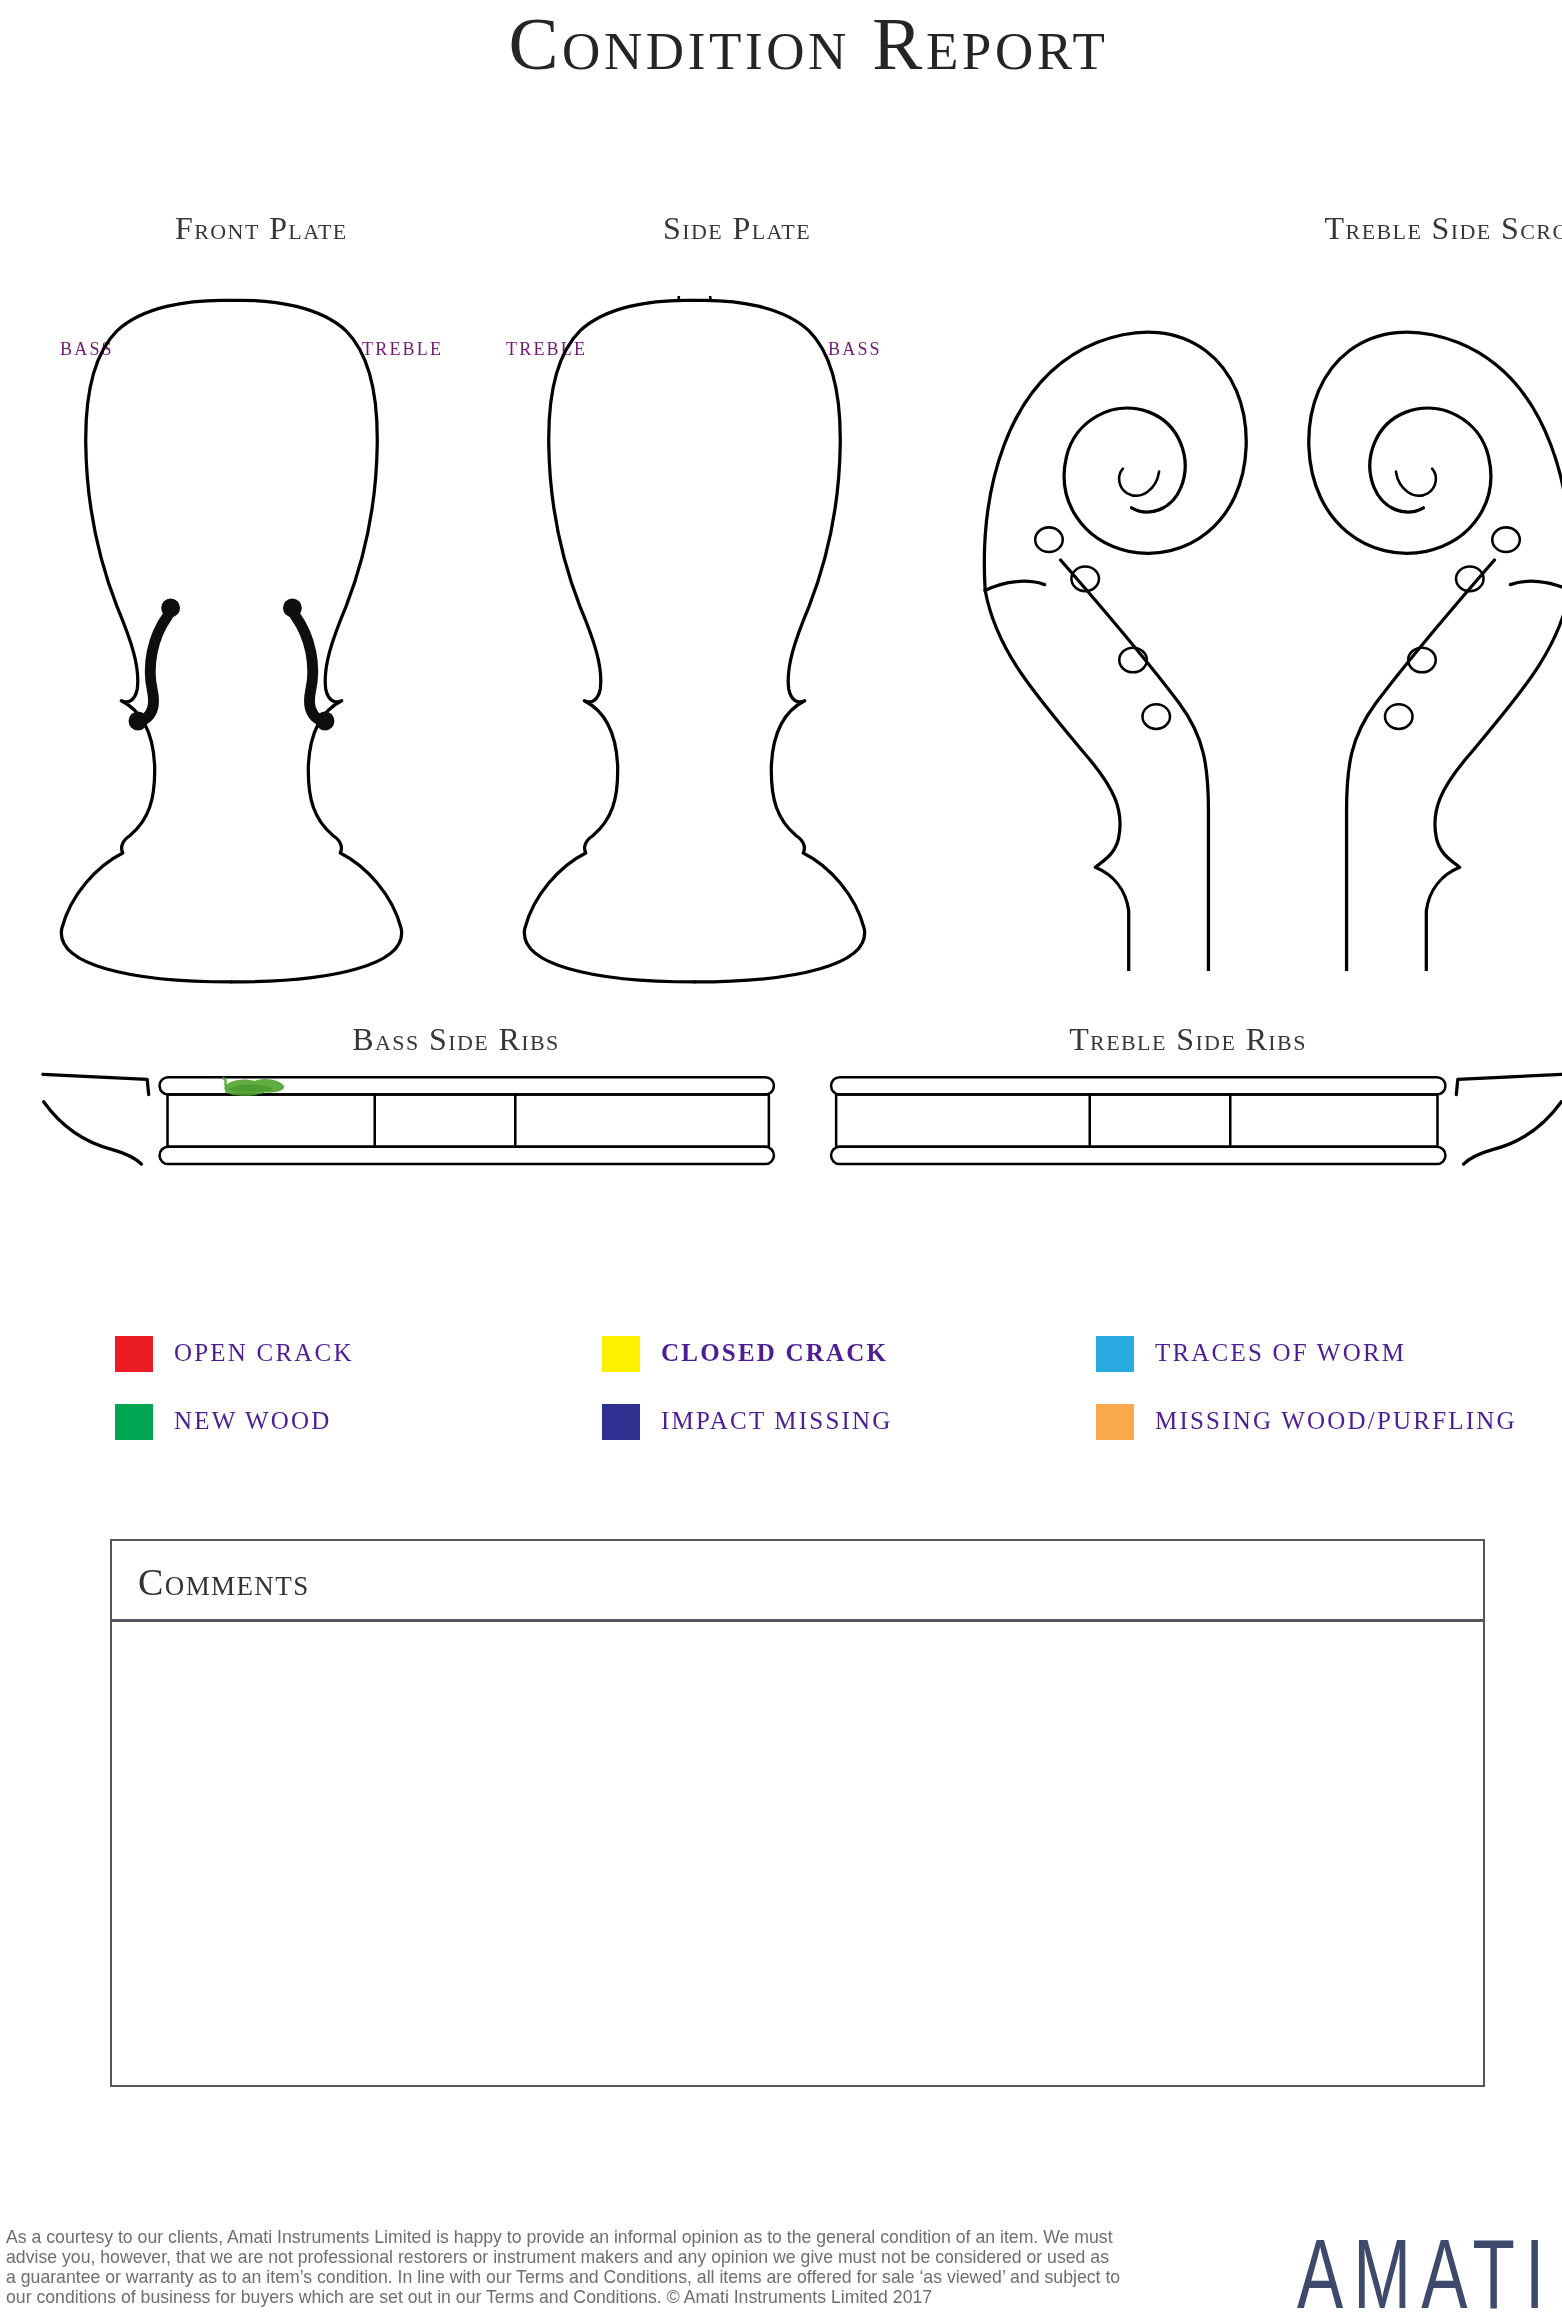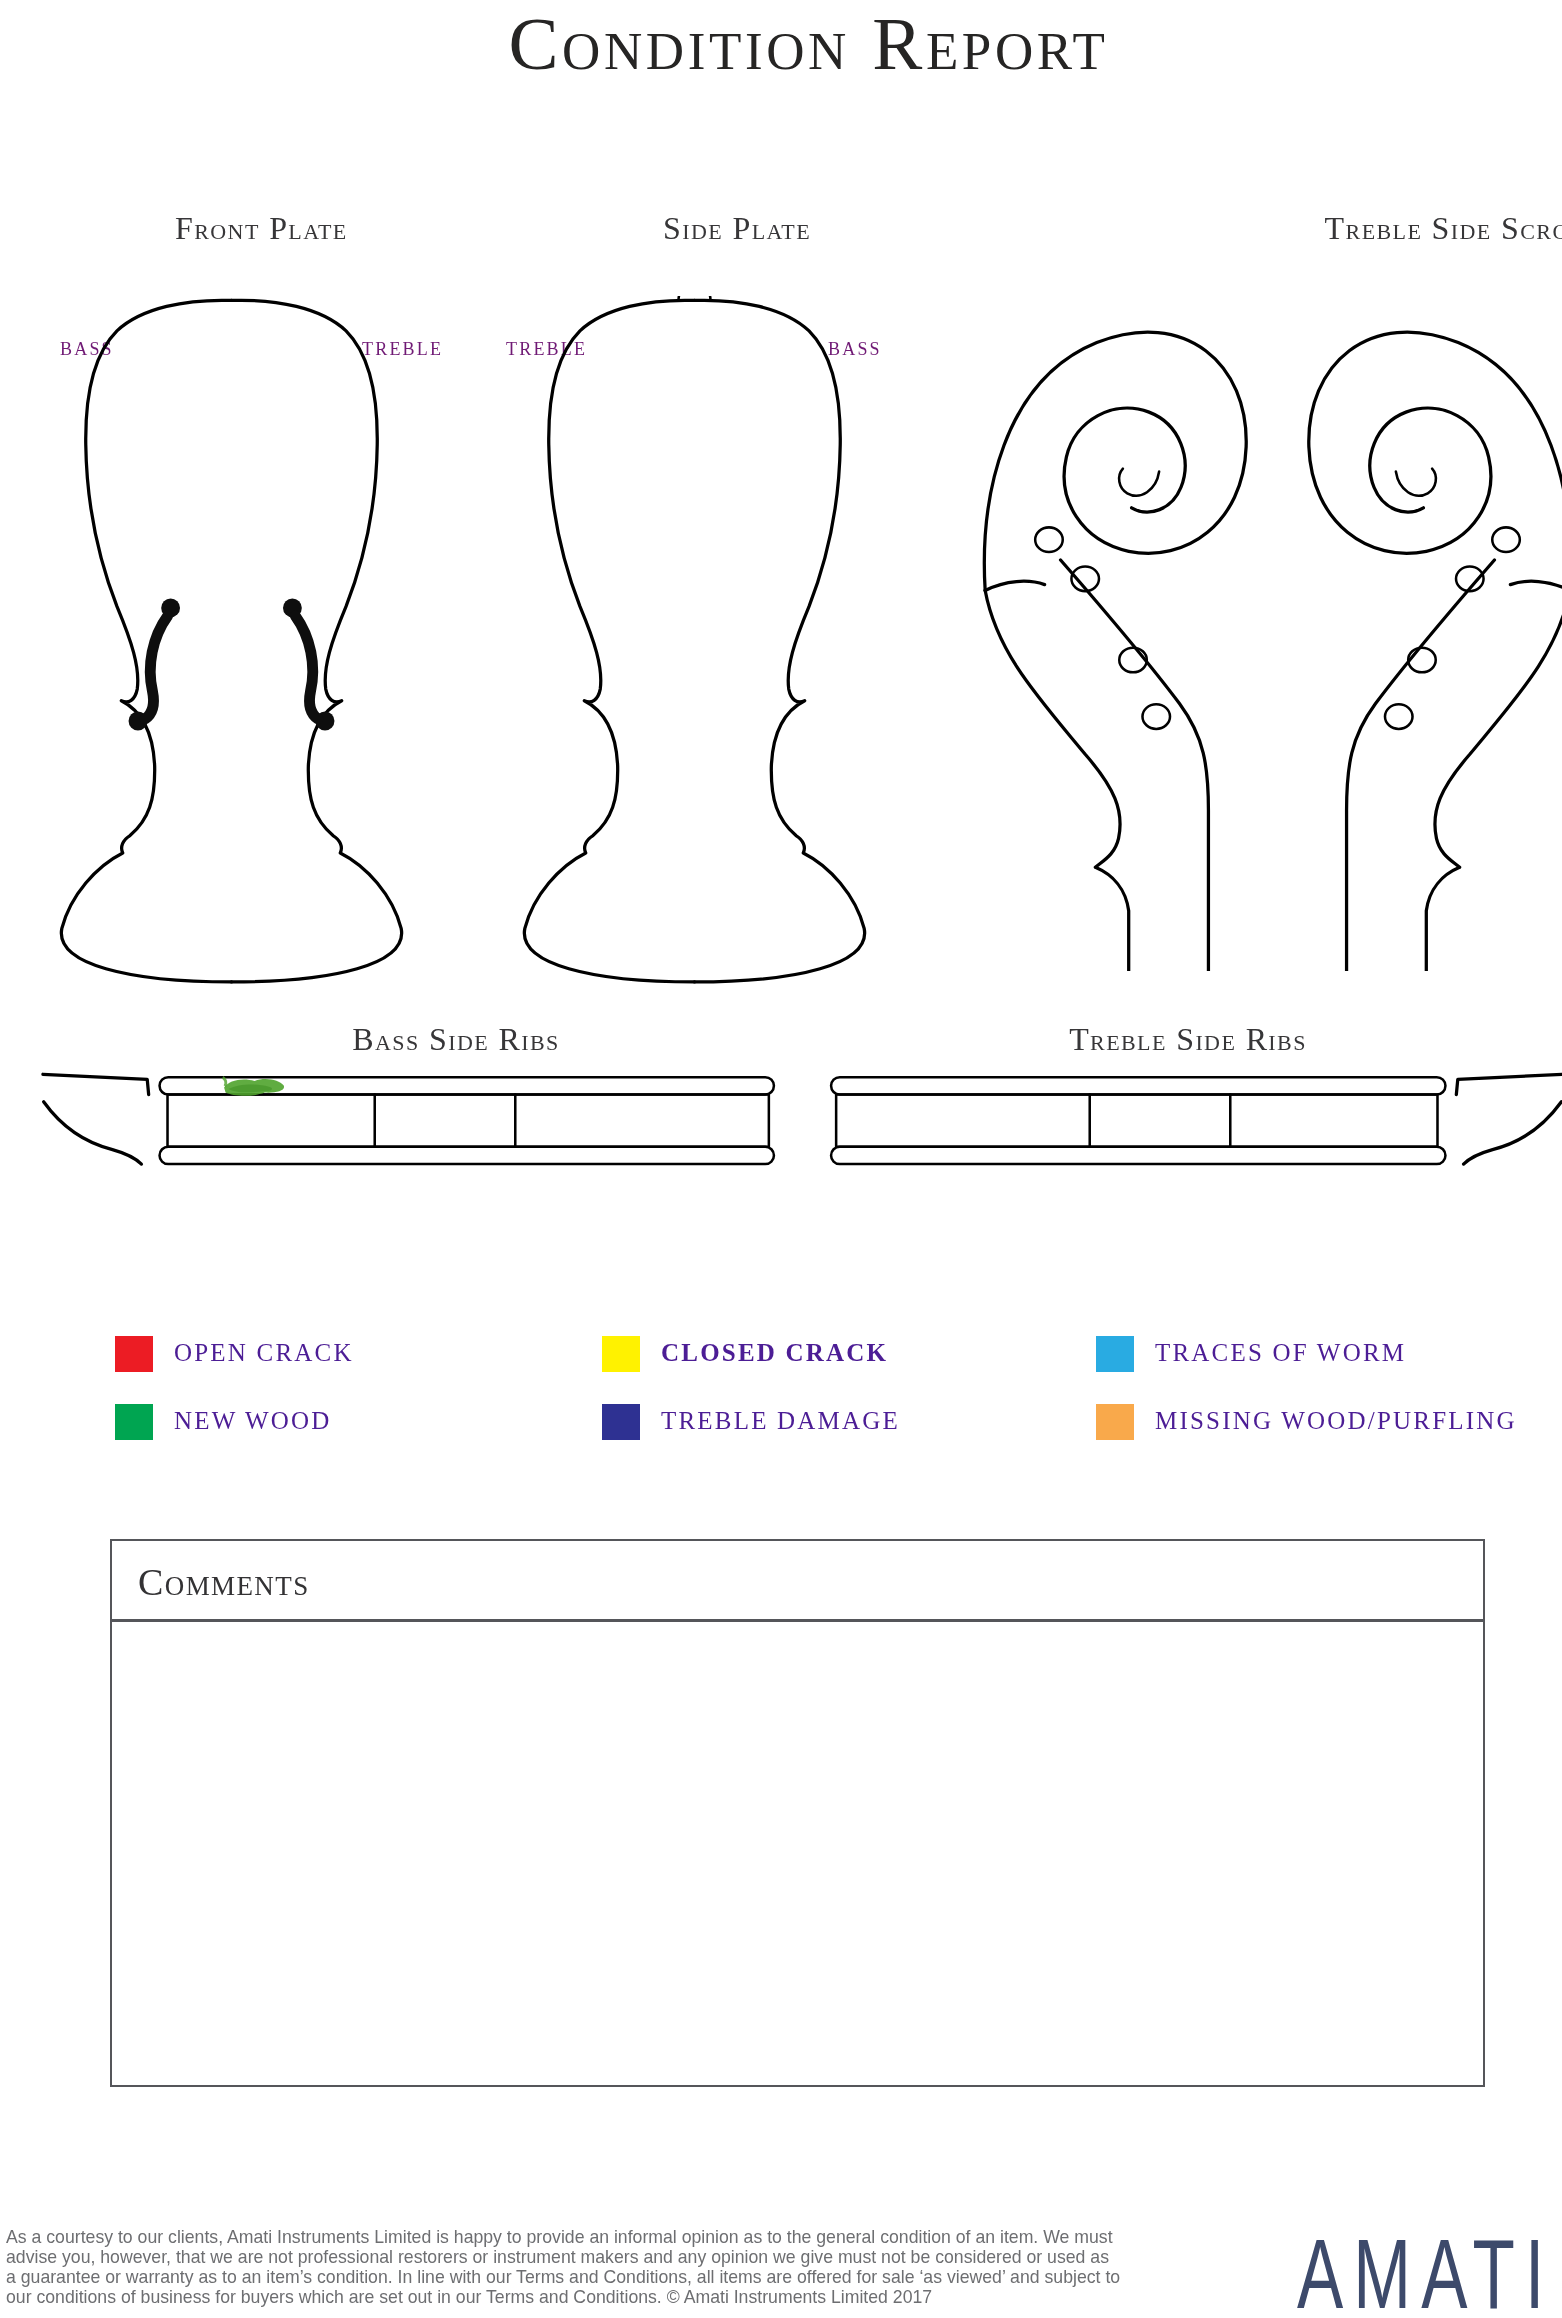--- a/index.html
+++ b/index.html
@@ -149,21 +149,21 @@
     <div class="legend-item" style="left:115px;top:1404px;">
       <span class="swatch" style="background-color: rgb(0, 165, 81);"></span>
       <span class="leg-label">NEW WOOD</span>
     </div>
     <div class="legend-item" style="left:602px;top:1336px;">
       <span class="swatch" style="background-color: rgb(255, 242, 0);"></span>
       <span class="leg-label leg-bold">CLOSED CRACK</span>
     </div>
     <div class="legend-item" style="left:602px;top:1404px;">
       <span class="swatch" style="background-color: rgb(46, 49, 146);"></span>
-      <span class="leg-label">TREBLE DAMAGE</span>
+      <span class="leg-label">IMPACT MISSING</span>
     </div>
     <div class="legend-item" style="left:1096px;top:1336px;">
       <span class="swatch" style="background-color: rgb(41, 171, 226);"></span>
       <span class="leg-label">TRACES OF WORM</span>
     </div>
     <div class="legend-item" style="left:1096px;top:1404px;">
       <span class="swatch" style="background-color: rgb(249, 169, 75);"></span>
       <span class="leg-label">MISSING WOOD/PURFLING</span>
     </div>
   </div>

